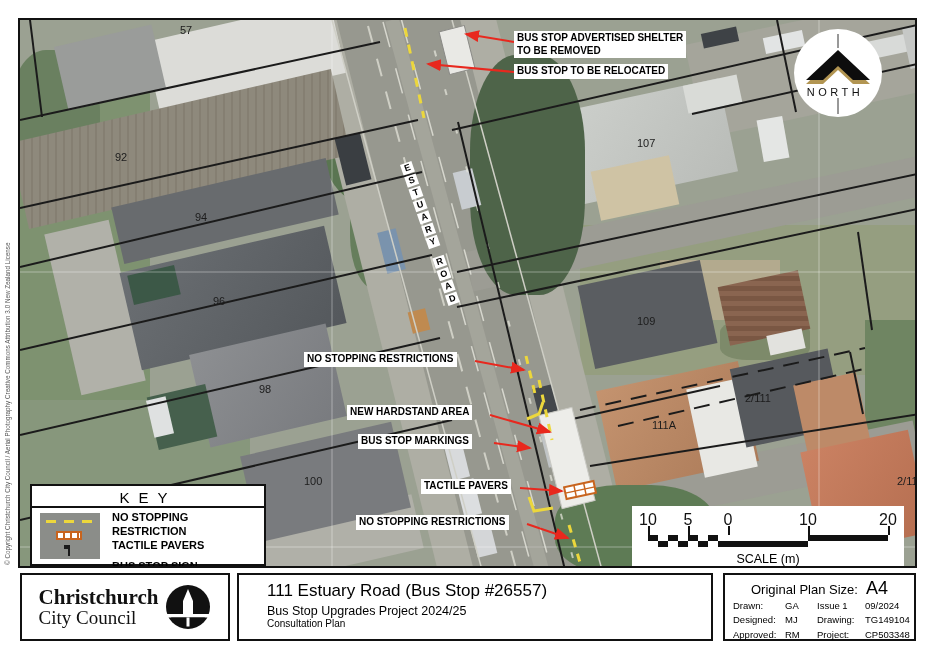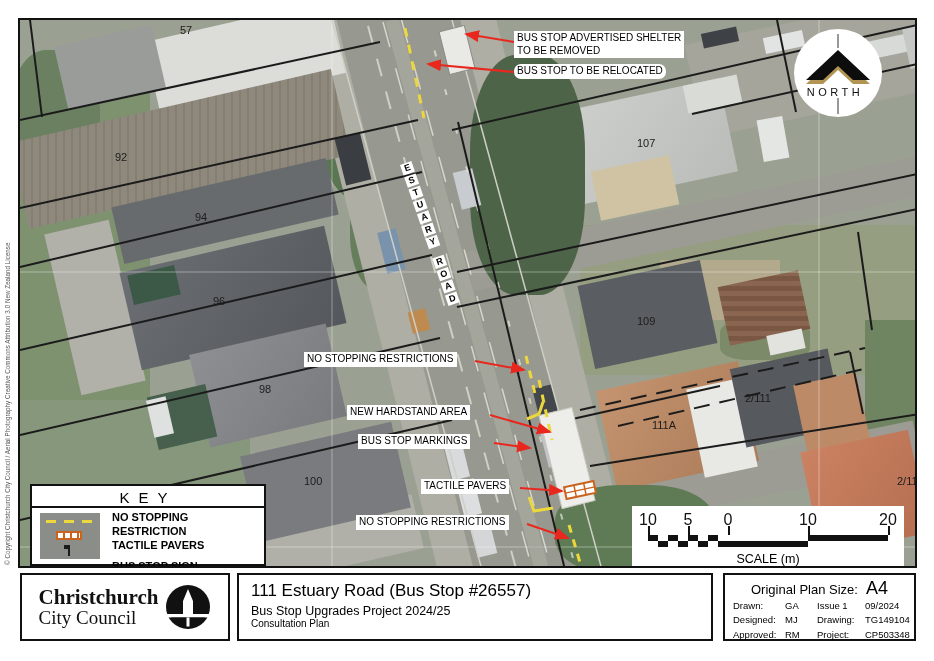--- a/index.html
+++ b/index.html
@@ -8,21 +8,21 @@
 
   
   .map { position:absolute; left:18px; top:18px; width:899px; height:550px;
          border:2px solid #111; overflow:hidden; background:#9ba192; }
   .p { position:absolute; }
 
   
   .lines { position:absolute; left:0; top:0; width:899px; height:550px; }
 
   
-  .ann { position:absolute; background:#fff; color:#000; font-weight:normal;
+  .ann { position:absolute; background:#fff; color:#000; font-weight:bold;
          font-size:10px; line-height:1.25; padding:1px 3px; white-space:pre-line; }
 
   .parcelnum { position:absolute; font-size:11px; color:#1c1c1c; }
 
   
   .roadname { position:absolute; left:380px; top:145px; transform:rotate(-19deg);
               transform-origin:top left; display:flex; flex-direction:column; }
   .roadname span { width:12px; height:11px; background:#fff; color:#000; font-size:9px;
                    font-weight:bold; text-align:center; line-height:11px; margin-bottom:2px; }
   .roadname span.wordgap { margin-bottom:10px; }
@@ -61,21 +61,21 @@
   
   .copyright { position:absolute; left:4px; top:565px; transform:rotate(-90deg);
                transform-origin:0 0; white-space:nowrap; font-size:6.3px; color:#555; }
 
   
   .box { position:absolute; top:573px; height:68px; border:2px solid #111; background:#fff; }
   .logobox { left:20px; width:210px; display:flex; align-items:center; justify-content:center; gap:7px; }
   .orgtext { text-align:left; font-family:"Liberation Serif", serif; color:#111; }
   .org1 { font-size:21px; font-weight:bold; line-height:1.05; }
   .org2 { font-size:19px; line-height:1.05; }
-  .titlebox { left:237px; width:476px; padding:6px 12px; }
+  .titlebox { left:237px; width:476px; padding:6px 28px; }
   .tb1 { font-size:17px; color:#000; }
   .tb2 { font-size:12.5px; margin-top:3px; }
   .tb3 { font-size:10px; }
   .infobox { left:723px; width:193px; padding:3px 8px; }
   .sizeline { display:flex; align-items:baseline; justify-content:center; gap:8px; }
   .sizelabel { font-size:13px; }
   .sizeval { font-size:18px; }
   .irow { display:grid; grid-template-columns:52px 32px 48px auto; font-size:9.5px; line-height:1.5; }
 </style>
 </head>
@@ -246,21 +246,21 @@
       <span>R</span>
       <span class="wordgap">Y</span>
       <span>R</span>
       <span>O</span>
       <span>A</span>
       <span>D</span>
     </div>
 
     <div class="ann" style="left:494px;top:11px;">BUS STOP ADVERTISED SHELTER
 TO BE REMOVED</div>
-    <div class="ann" style="left:494px;top:44px;border-radius:7px;">BUS STOP TO BE RELOCATED</div>
+    <div class="ann" style="left:494px;top:44px;">BUS STOP TO BE RELOCATED</div>
     <div class="ann" style="left:284px;top:332px;">NO STOPPING RESTRICTIONS</div>
     <div class="ann" style="left:327px;top:385px;">NEW HARDSTAND AREA</div>
     <div class="ann" style="left:338px;top:414px;">BUS STOP MARKINGS</div>
     <div class="ann" style="left:401px;top:459px;">TACTILE PAVERS</div>
     <div class="ann" style="left:336px;top:495px;">NO STOPPING RESTRICTIONS</div>
 
     <svg class="north" viewBox="0 0 90 90">
       <circle cx="45" cy="45" r="44" fill="#fff"></circle>
       <polygon points="13,56 45,26 77,56 60,56 45,42 30,56" fill="#b29552"></polygon>
       <polygon points="13,52 45,22 77,52 60,52 45,38 30,52" fill="#0d0d0d"></polygon>

